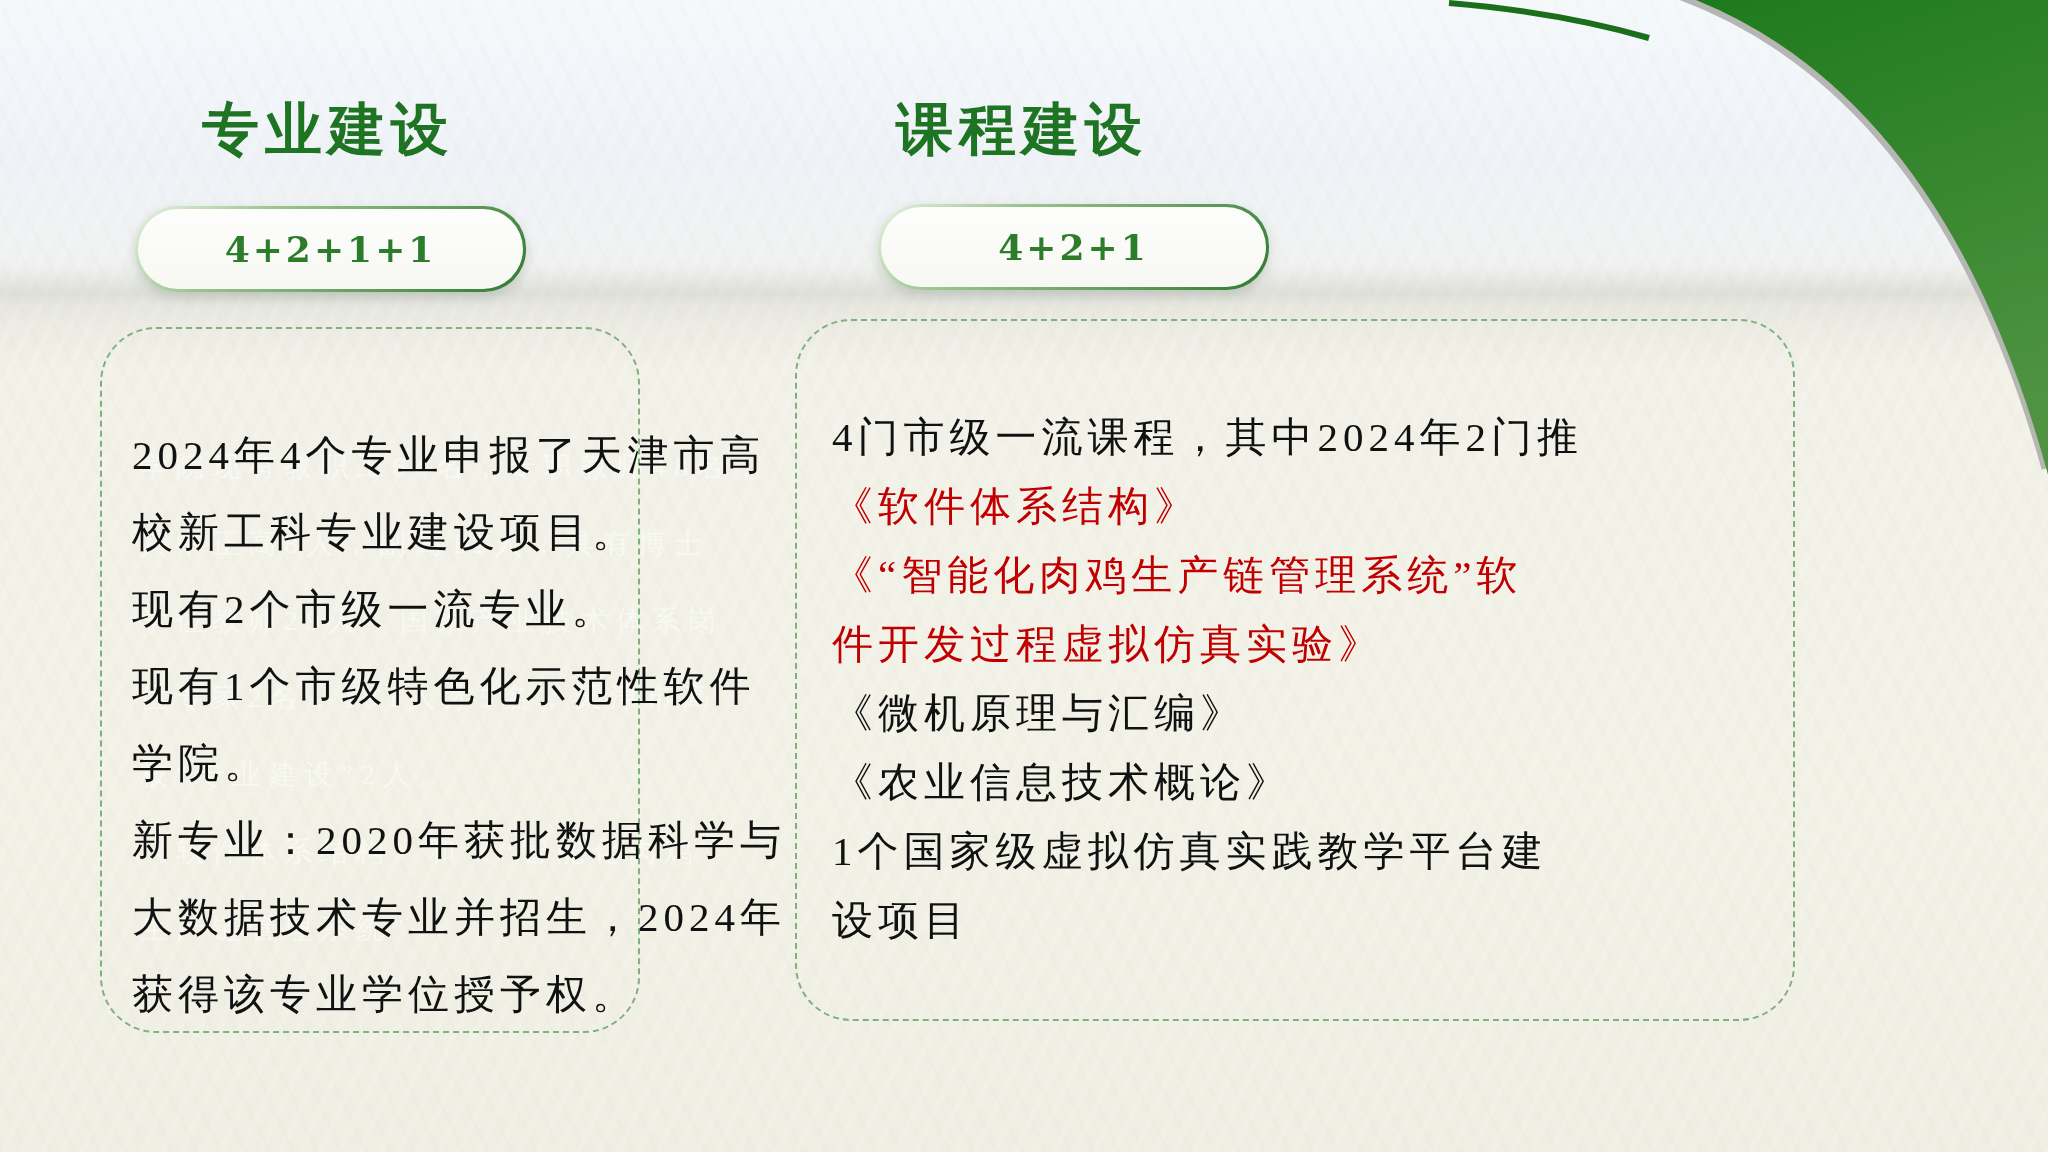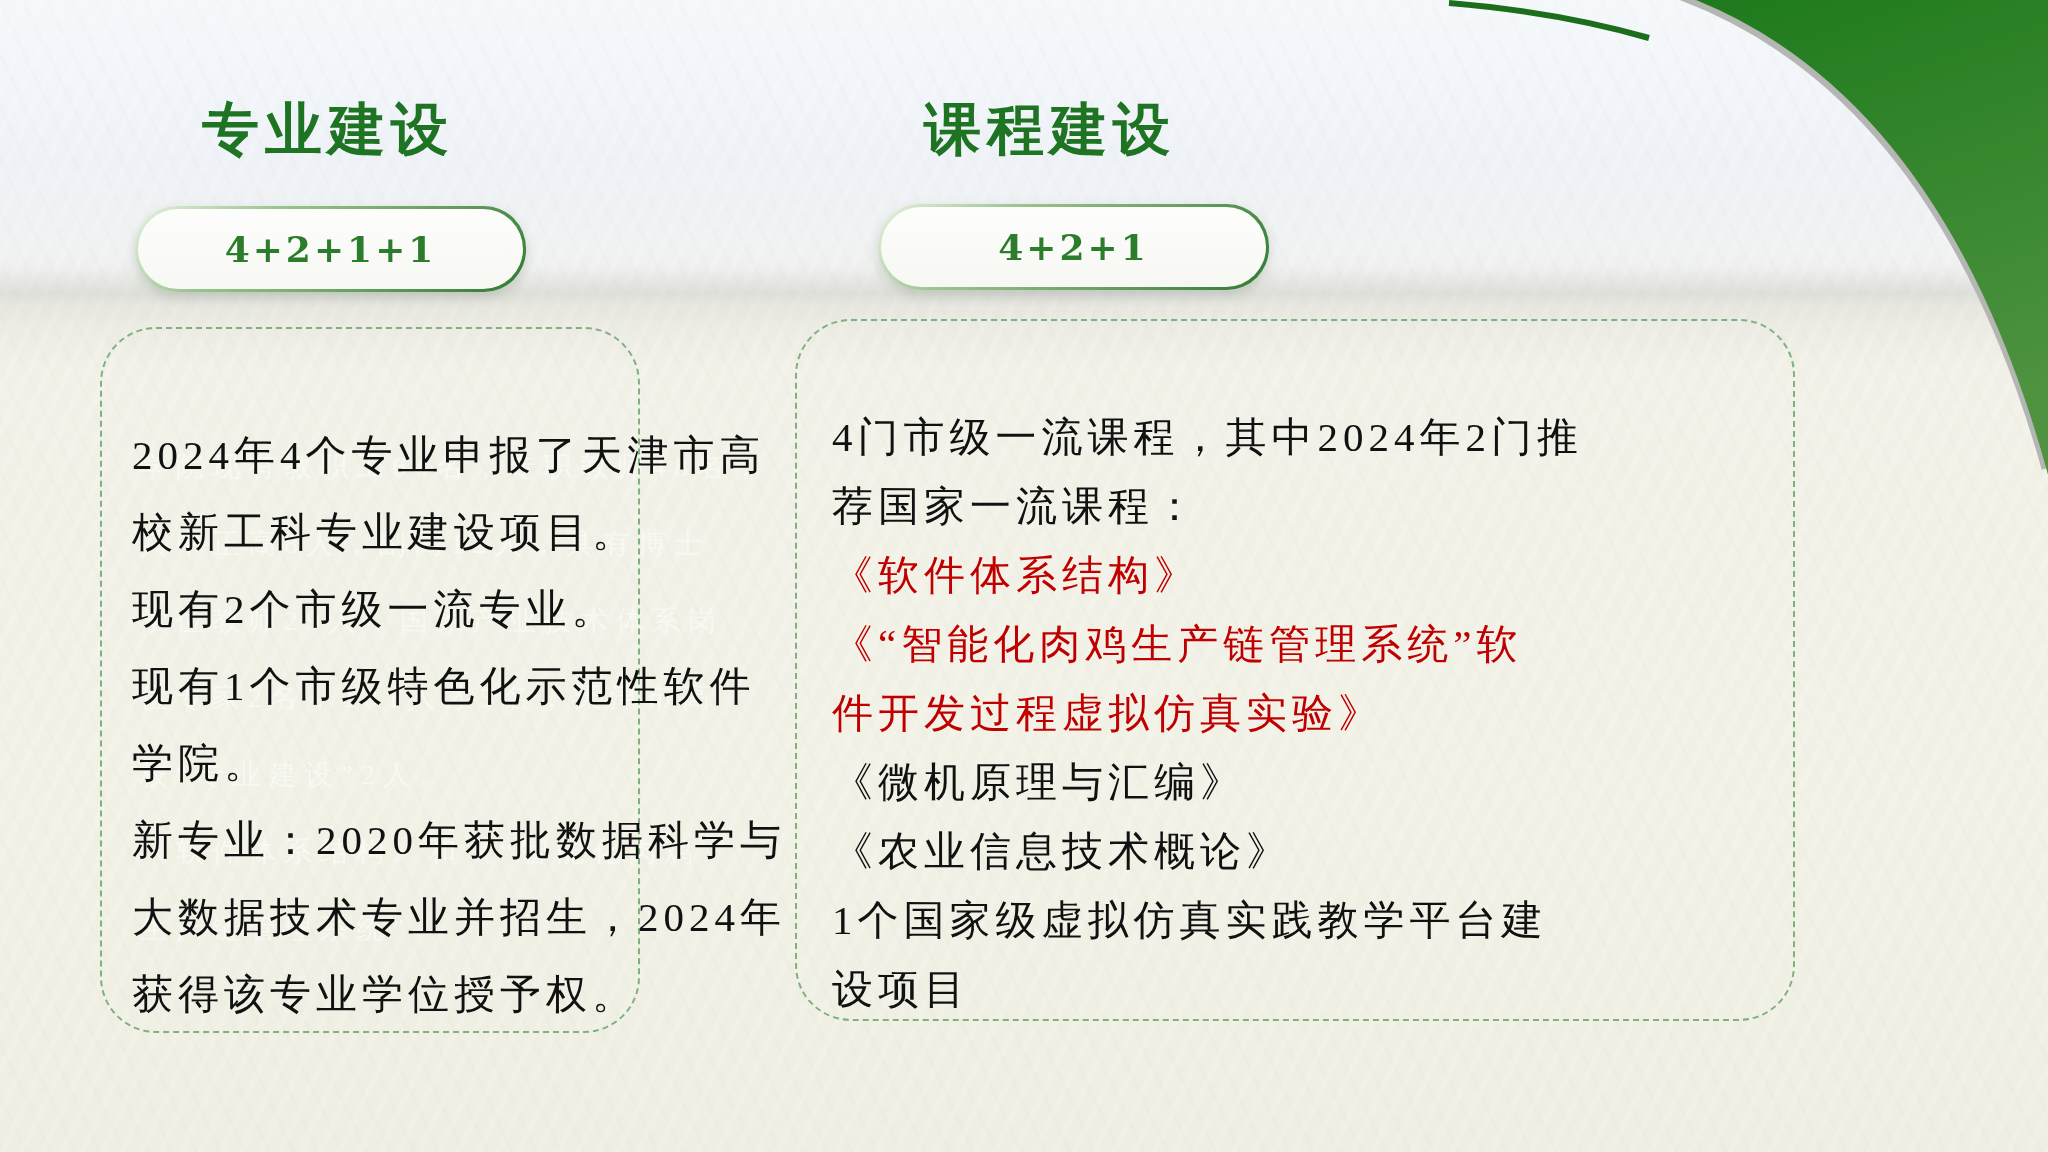--- a/index.html
+++ b/index.html
@@ -35,21 +35,21 @@
   
   .corner{position:absolute;top:0;right:0;z-index:3;pointer-events:none;}
 
   
   .col-title{
     position:absolute;z-index:4;width:500px;text-align:center;
     font-family:"Liberation Sans",sans-serif;font-weight:900;
     font-size:57px;color:#1f7423;letter-spacing:6px;
   }
   #title-left{left:78px;top:92px;}
-  #title-right{left:800px;top:92px;}
+  #title-right{left:772px;top:92px;}
 
   
   .badge{
     position:absolute;z-index:4;height:80px;border-radius:42px;padding:3px;
     background:linear-gradient(135deg,#e8f2e2 0%,#9cc48f 30%,#2f7a30 100%);
     box-shadow:0 5px 12px rgba(110,130,110,.28);
   }
   .badge-inner{
     width:100%;height:100%;border-radius:40px;box-sizing:border-box;
     background:linear-gradient(180deg,#fdfdfb,#f7f8f4);
@@ -118,21 +118,20 @@
     <div class="line">现有2个市级一流专业。</div>
     <div class="line">现有1个市级特色化示范性软件</div>
     <div class="line">学院。</div>
     <div class="line">新专业：2020年获批数据科学与</div>
     <div class="line">大数据技术专业并招生，2024年</div>
     <div class="line">获得该专业学位授予权。</div>
   </div>
 
 <div class="tbox" id="box-right">
     <div class="line black">4门市级一流课程，其中2024年2门推</div>
-    <div class="line black">荐国家一流课程：</div>
     <div class="line red">《软件体系结构》</div>
     <div class="line red">《“智能化肉鸡生产链管理系统”软</div>
     <div class="line red">件开发过程虚拟仿真实验》</div>
     <div class="line black">《微机原理与汇编》</div>
     <div class="line black">《农业信息技术概论》</div>
     <div class="line black">1个国家级虚拟仿真实践教学平台建</div>
     <div class="line black">设项目</div>
   </div>
 
 </body></html>

